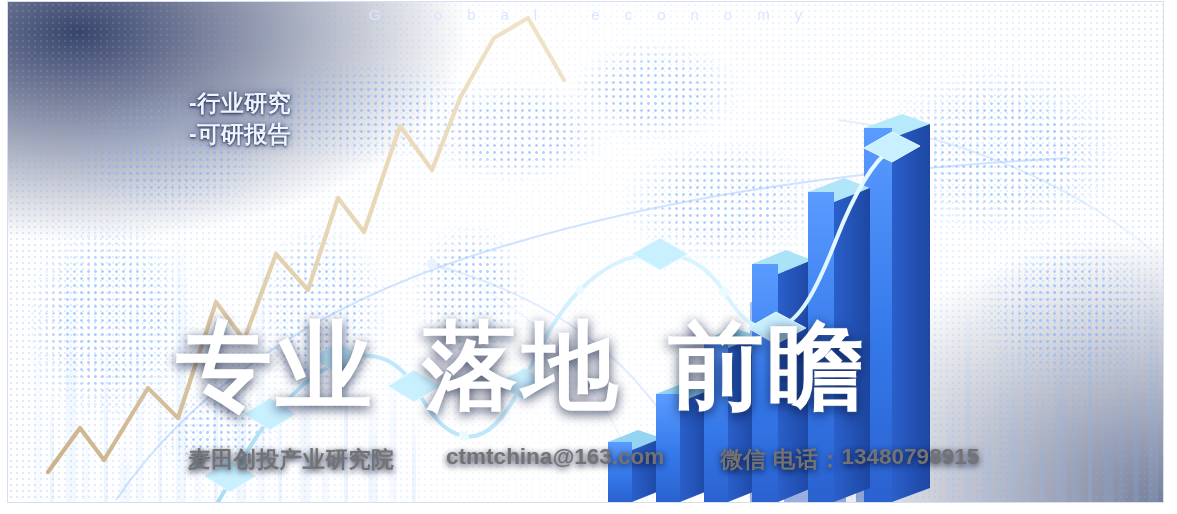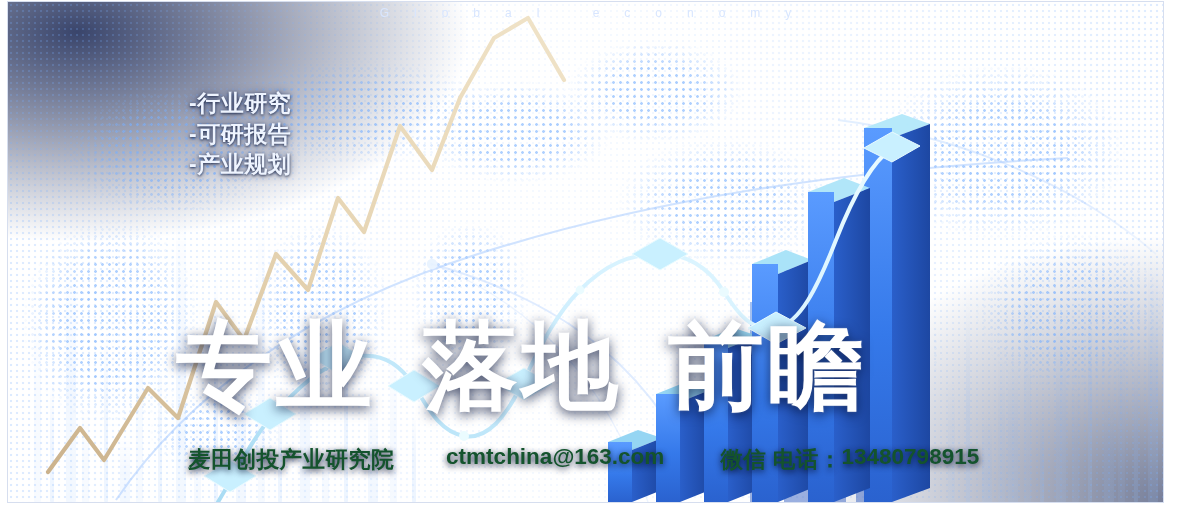--- a/index.html
+++ b/index.html
@@ -88,21 +88,21 @@
   
   .arcs{position:absolute;inset:0;pointer-events:none;}
 
   
   .chart{position:absolute;inset:0;pointer-events:none;}
 
   
   .kicker{
     position:absolute;left:0;top:4px;width:100%;
     text-align:center;
-    font-size:12px;
+    font-size:15px;
     letter-spacing:25px;
     color:#d8e6ff;
     text-indent:25px;
     font-weight:400;
     white-space:nowrap;
   }
 
   .svc{
     position:absolute;
     color:#eef4ff;
@@ -128,21 +128,21 @@
     line-height:1.05;
     text-shadow:0 3px 12px rgba(4,16,55,.75), 0 0 2px rgba(255,255,255,.35);
   }
   .headline .gap{display:inline-block;width:46px;}
 
   .footline{
     position:absolute;
     left:180px;top:442px;
     font-size:22.5px;
     font-weight:700;
-    color:#14532d;
+    color:#737373;
     white-space:nowrap;
     letter-spacing:.4px;
     text-shadow:0 2px 6px rgba(4,14,48,.9);
   }
   .footline .seg{display:inline-block;vertical-align:top;}
   .footline .sp1{display:inline-block;width:52px;}
   .footline .sp2{display:inline-block;width:56px;}
   .mono{font-family:"Liberation Sans","DejaVu Sans",sans-serif;letter-spacing:0px;}
 </style>
 </head>
@@ -304,21 +304,20 @@
         <circle cx="716" cy="290" r="5"></circle>
         <circle cx="572" cy="288" r="4.4"></circle>
       </g>
     </svg>
 
     <div class="kicker">Global economy</div>
 
     <div class="svc" id="svc-col-left">
       <div>-行业研究</div>
       <div>-可研报告</div>
-      <div>-产业规划</div>
     </div>
 
 
     <div class="headline">
       <span>专业</span><span class="gap"></span><span>落地</span><span class="gap"></span><span>前瞻</span>
     </div>
 
     <div class="footline">
       <span class="seg">麦田创投产业研究院</span><span class="sp1"></span><span class="seg mono">ctmtchina@163.com</span><span class="sp2"></span><span class="seg">微信 电话：</span><span class="seg mono">13480798915</span>
     </div>

